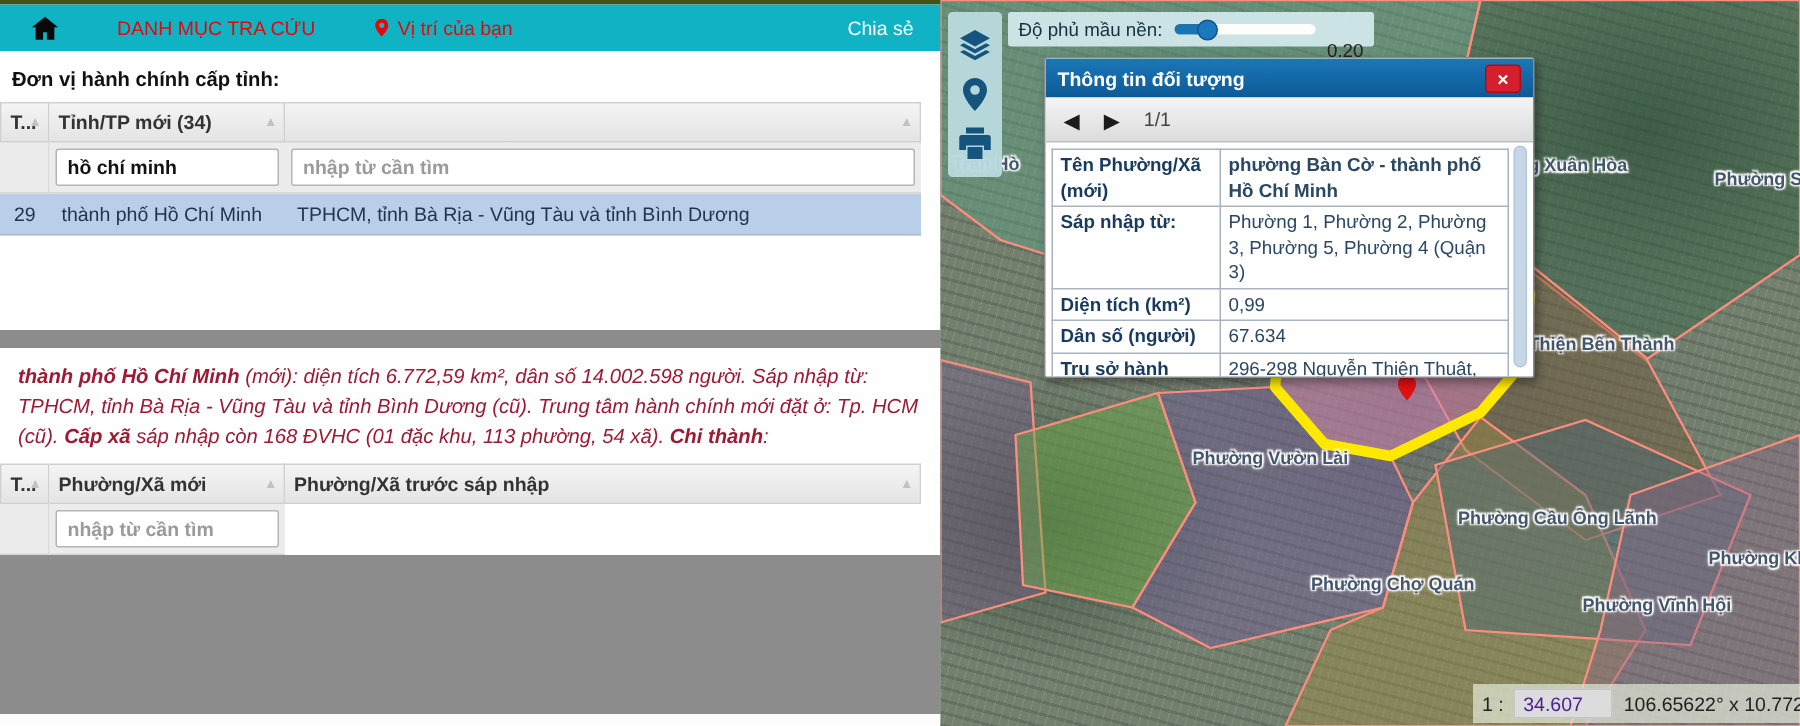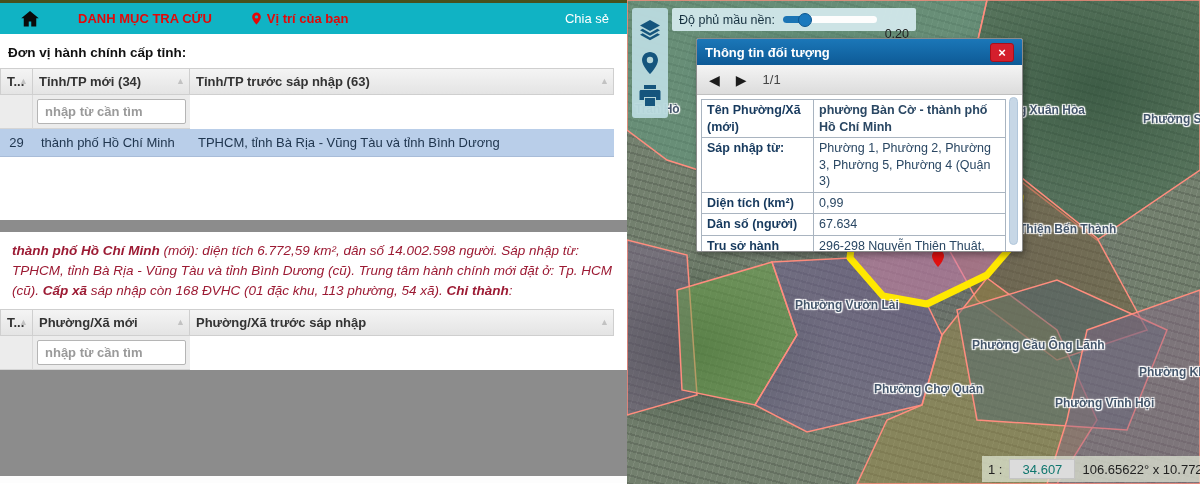--- a/index.html
+++ b/index.html
@@ -4,21 +4,21 @@
 <style>
   * { margin:0; padding:0; box-sizing:border-box; }
   html,body { width:1200px; height:484px; overflow:hidden; font-family:"Liberation Sans", sans-serif; }
   .page { position:relative; width:1200px; height:484px; background:#8c8c8c; }
 
   
   .left-panel { position:absolute; left:0; top:0; width:627px; height:484px; background:#fff; }
   .top-strip { height:3px; background:#47511e; }
   .topbar { height:31px; background:#10b3c4; display:flex; align-items:center; padding:0 12px; }
   .home-btn { width:20px; height:20px; margin-left:8px; color:#0a0a0a; }
-  .nav-item { color:#e40808; font-size:13px; font-weight:bold; margin-left:38px; cursor:pointer; display:flex; align-items:center; gap:4px;}
+  .nav-item { color:#e40808; font-size:13px; font-weight:normal; margin-left:38px; cursor:pointer; display:flex; align-items:center; gap:4px;}
   .nav-item .pin { width:13px; height:15px; }
   .share { margin-left:auto; color:#fff; font-size:13px; margin-right:6px; cursor:pointer;}
   .section-title { padding:11px 8px 8px; font-size:13.5px; font-weight:bold; color:#111; background:#fff; }
 
   .dtable { width:614px; background:#fff; }
   .trow { display:grid; grid-template-columns:33px 157px 1fr; }
   .th { background:linear-gradient(#f4f4f4,#e4e4e4); border:1px solid #cfcfcf; border-left:none;
         font-size:13px; font-weight:bold; color:#333; padding:5px 6px; position:relative; white-space:nowrap; overflow:hidden; cursor:pointer;}
   .th:first-child{ border-left:1px solid #cfcfcf; }
   .sort { position:absolute; right:4px; top:7px; font-size:9px; color:#c2c2c2; }
@@ -86,22 +86,22 @@
              border:1px solid #b2c6da; border-radius:5px; cursor:pointer; }
 
   .dl-box { position:absolute; left:13px; top:415px; width:318px; height:64px; z-index:6; background:#fcc893;
             border-radius:4px; padding:8px 10px; display:flex; flex-direction:column; justify-content:space-between; }
   .dl-line { display:flex; align-items:center; gap:6px; color:#e8291d; font-size:13.5px; white-space:nowrap; cursor:pointer; }
   .dl-line svg { flex:0 0 auto; }
 
   .scalebar { position:absolute; left:355px; bottom:2px; width:260px; height:26px; z-index:5;
               background:rgba(225,232,214,.72); display:flex; align-items:center; gap:7px; padding:0 6px; }
   .scalebar .one { font-size:13px; color:#222; }
-  .scale-input { width:66px; height:20px; background:#dcdcdc; border:1px solid #c4c4c4; font-size:13px; color:#0f766e;
-                 padding:0 5px; font-family:"Liberation Sans",sans-serif;text-align:center; }
+  .scale-input { width:66px; height:20px; background:#dcdcdc; border:1px solid #c4c4c4; font-size:13px; color:#4c1d95;
+                 padding:0 5px; font-family:"Liberation Sans",sans-serif; }
   .coords { font-size:13px; color:#222; white-space:nowrap; }
 </style>
 </head>
 <body>
 
 <div class="page">
 
   <div class="left-panel">
     <div class="top-strip"></div>
 
@@ -122,24 +122,25 @@
       </div>
       <div class="share">Chia sẻ</div>
     </div>
 
     <div class="section-title">Đơn vị hành chính cấp tỉnh:</div>
 
     <div class="dtable">
       <div class="trow">
         <div class="th"><span>T...</span><span class="sort">▲</span></div>
         <div class="th"><span>Tỉnh/TP mới (34)</span><span class="sort">▲</span></div>
-        <div class="th"><span>Tỉnh/TP trước sáp nhập (63)</span><span class="sort">▲</span></div>
+        <div class="th"><span class="sort">▲</span></div>
       </div>
       <div class="trow">
         <div class="tfilter c1"></div>
+        <div class="tfilter"><input value="hồ chí minh" style=""></div>
         <div class="tfilter"><input placeholder="nhập từ cần tìm" style=""></div>
       </div>
       <div class="trow drow">
         <div class="c1">29</div>
         <div>thành phố Hồ Chí Minh</div>
         <div>TPHCM, tỉnh Bà Rịa - Vũng Tàu và tỉnh Bình Dương</div>
       </div>
       <div class="t1-space"></div>
     </div>
 

